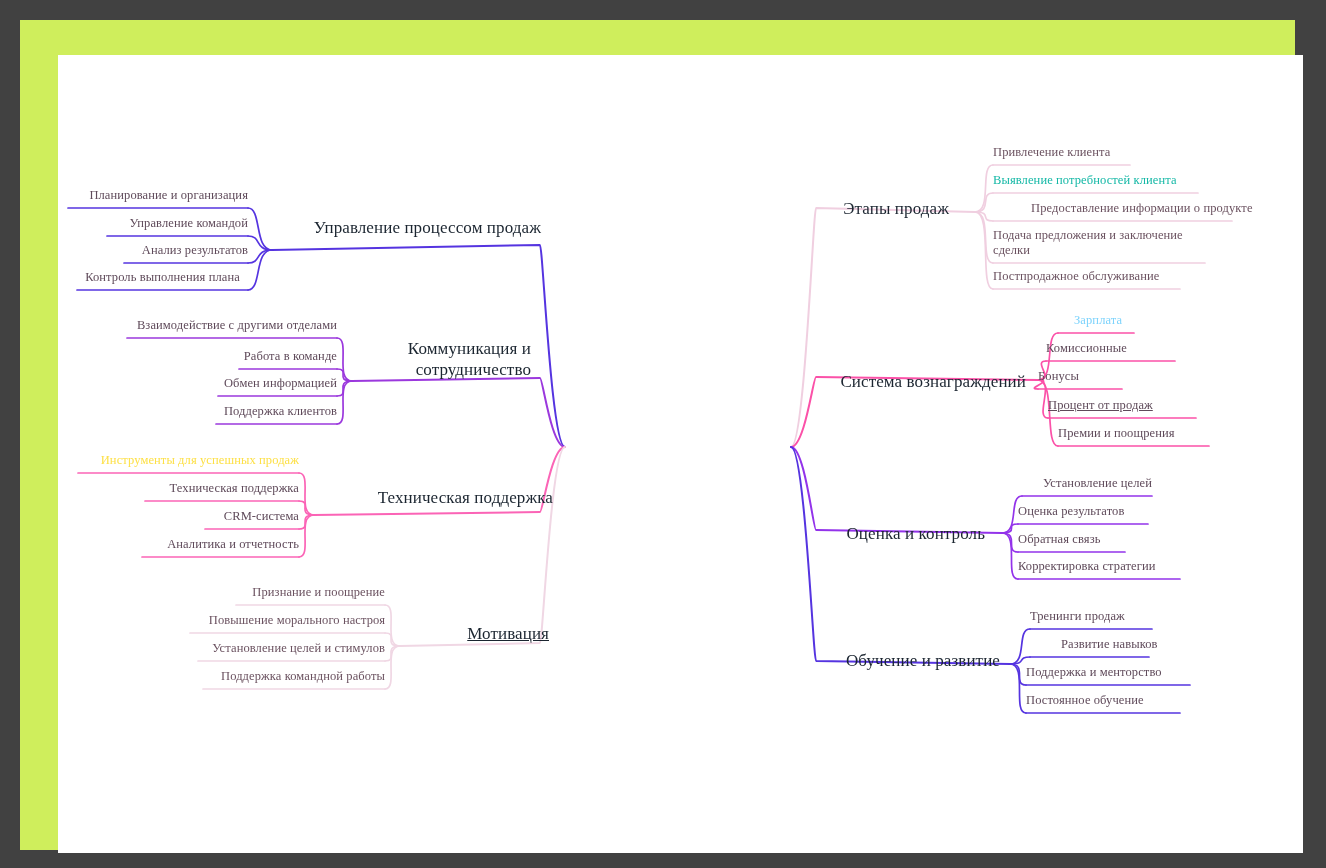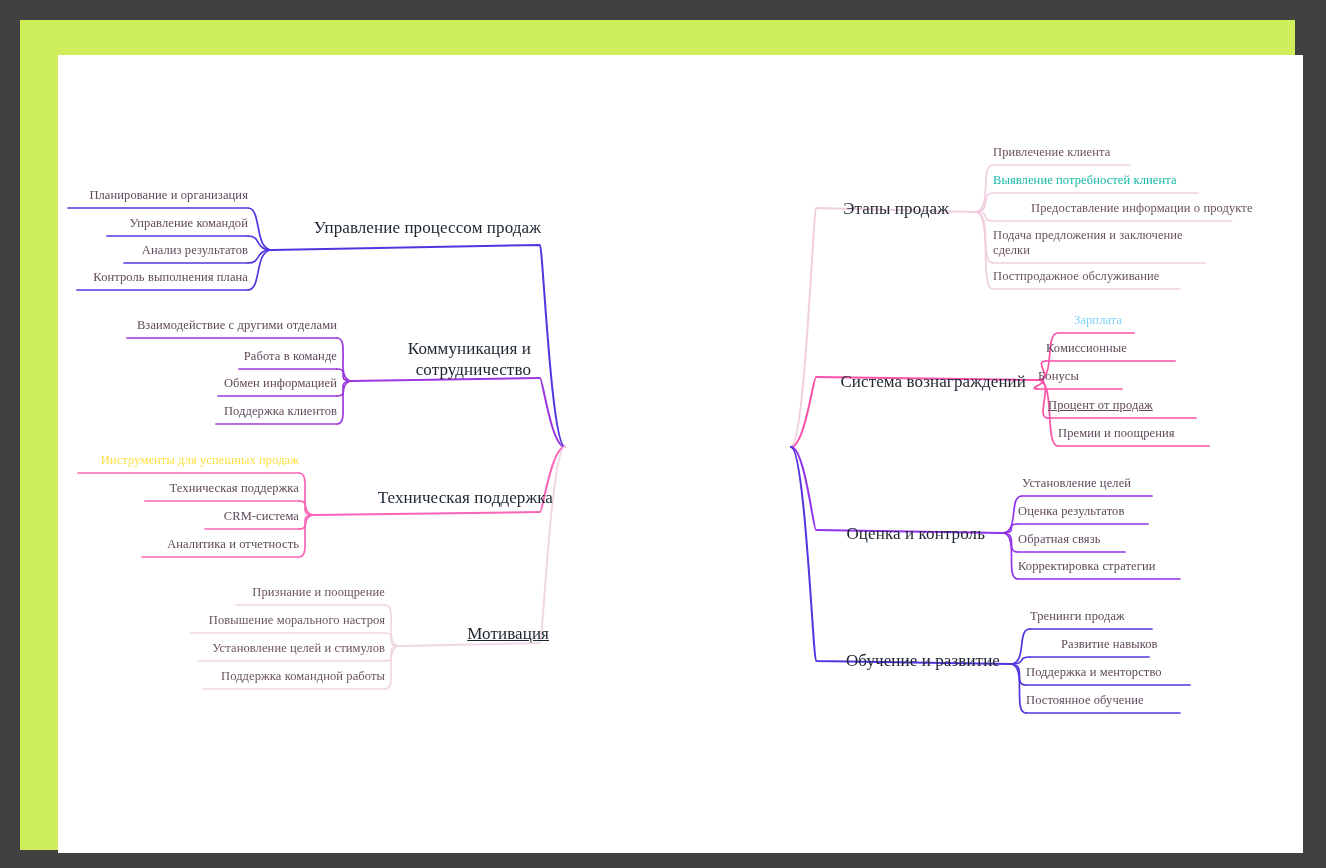--- a/index.html
+++ b/index.html
@@ -157,21 +157,21 @@
       <path d="M 1010 664 C 1028 664, 1012 685, 1026 685" fill="none" stroke="#5534e0" stroke-width="1.7" stroke-linecap="round" stroke-linejoin="round"></path>
       <path d="M 1026 685 L 1190 685" fill="none" stroke="#5534e0" stroke-width="1.7" stroke-linecap="round" stroke-linejoin="round"></path>
       <path d="M 1010 664 C 1028 664, 1012 713, 1026 713" fill="none" stroke="#5534e0" stroke-width="1.7" stroke-linecap="round" stroke-linejoin="round"></path>
       <path d="M 1026 713 L 1180 713" fill="none" stroke="#5534e0" stroke-width="1.7" stroke-linecap="round" stroke-linejoin="round"></path>
     </svg>
 
   <div id="labels">
       <div class="lbl leaf-r" style="left: 68px; width: 180px; top: 188px; color: rgb(95, 74, 90);">Планирование и организация</div>
       <div class="lbl leaf-r" style="left: 107px; width: 141px; top: 216px; color: rgb(95, 74, 90);">Управление командой</div>
       <div class="lbl leaf-r" style="left: 124px; width: 124px; top: 243px; color: rgb(95, 74, 90);">Анализ результатов</div>
-      <div class="lbl leaf-r" style="left: 77px; width: 171px; top: 270px; color: rgb(95, 74, 90);">Контроль выполнения плана</div>
+      <div class="lbl leaf-r" style="left: 77px; width: 171px; top: 270px; color: rgb(95, 74, 90); text-align: center;">Контроль выполнения плана</div>
       <div class="branch-label br-right" style="left: 291px; top: 217px; width: 250px;">Управление процессом продаж</div>
       <div class="lbl leaf-r" style="left: 127px; width: 210px; top: 318px; color: rgb(95, 74, 90);">Взаимодействие с другими отделами</div>
       <div class="lbl leaf-r" style="left: 239px; width: 98px; top: 349px; color: rgb(95, 74, 90);">Работа в команде</div>
       <div class="lbl leaf-r" style="left: 218px; width: 119px; top: 376px; color: rgb(95, 74, 90);">Обмен информацией</div>
       <div class="lbl leaf-r" style="left: 216px; width: 121px; top: 404px; color: rgb(95, 74, 90);">Поддержка клиентов</div>
       <div class="branch-label br-right" style="left: 371px; top: 338px; width: 160px;">Коммуникация и
 сотрудничество</div>
       <div class="lbl leaf-r" style="left: 78px; width: 221px; top: 453px; color: #fde047;">Инструменты для успешных продаж</div>
       <div class="lbl leaf-r" style="left: 145px; width: 154px; top: 481px; color: rgb(95, 74, 90);">Техническая поддержка</div>
       <div class="lbl leaf-r" style="left: 205px; width: 94px; top: 509px; color: rgb(95, 74, 90);">CRM-система</div>
@@ -188,21 +188,21 @@
       <div class="lbl leaf-l" style="left: 993px; width: 212px; top: 228px; color: rgb(107, 82, 96);">Подача предложения и заключение
 сделки</div>
       <div class="lbl leaf-l" style="left: 993px; width: 187px; top: 269px; color: rgb(107, 82, 96);">Постпродажное обслуживание</div>
       <div class="branch-label br-left" style="left: 829px; top: 198px; width: 120px; text-align: right;">Этапы продаж</div>
       <div class="lbl leaf-l" style="left: 1058px; width: 76px; top: 313px; color: #7dd3fc; margin-left: 16px;">Зарплата</div>
       <div class="lbl leaf-l" style="left: 1046px; width: 129px; top: 341px; color: rgb(95, 74, 90);">Комиссионные</div>
       <div class="lbl leaf-l" style="left: 1038px; width: 84px; top: 369px; color: rgb(95, 74, 90);">Бонусы</div>
       <div class="lbl leaf-l" style="left: 1048px; width: 148px; top: 398px; color: rgb(95, 74, 90); text-decoration: underline;">Процент от продаж</div>
       <div class="lbl leaf-l" style="left: 1058px; width: 151px; top: 426px; color: rgb(95, 74, 90);">Премии и поощрения</div>
       <div class="branch-label br-left" style="left: 836px; top: 371px; width: 190px; text-align: right;">Система вознаграждений</div>
-      <div class="lbl leaf-l" style="left: 1022px; width: 130px; top: 476px; color: rgb(95, 74, 90);">Установление целей</div>
+      <div class="lbl leaf-l" style="left: 1022px; width: 130px; top: 476px; color: rgb(95, 74, 90); text-align: right;">Установление целей</div>
       <div class="lbl leaf-l" style="left: 1018px; width: 130px; top: 504px; color: rgb(95, 74, 90);">Оценка результатов</div>
       <div class="lbl leaf-l" style="left: 1018px; width: 107px; top: 532px; color: rgb(95, 74, 90);">Обратная связь</div>
       <div class="lbl leaf-l" style="left: 1018px; width: 162px; top: 559px; color: rgb(95, 74, 90);">Корректировка стратегии</div>
       <div class="branch-label br-left" style="left: 830px; top: 523px; width: 155px; text-align: right;">Оценка и контроль</div>
       <div class="lbl leaf-l" style="left: 1030px; width: 122px; top: 609px; color: rgb(95, 74, 90);">Тренинги продаж</div>
       <div class="lbl leaf-l" style="left: 1030px; width: 119px; top: 637px; color: rgb(95, 74, 90); margin-left: 31px;">Развитие навыков</div>
       <div class="lbl leaf-l" style="left: 1026px; width: 164px; top: 665px; color: rgb(95, 74, 90);">Поддержка и менторство</div>
       <div class="lbl leaf-l" style="left: 1026px; width: 154px; top: 693px; color: rgb(95, 74, 90);">Постоянное обучение</div>
       <div class="branch-label br-left" style="left: 830px; top: 650px; width: 170px; text-align: right;">Обучение и развитие</div>
     </div>

